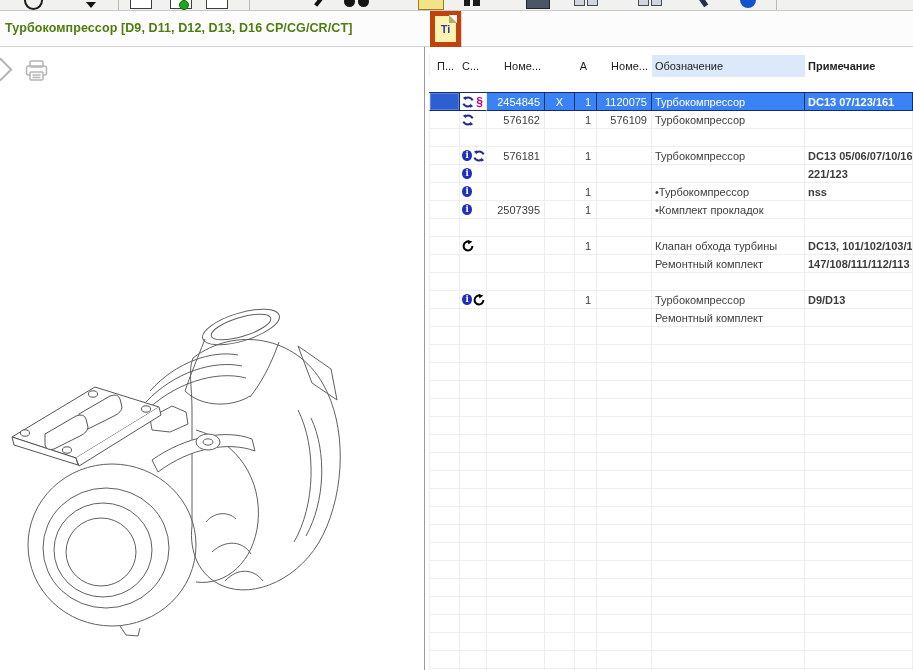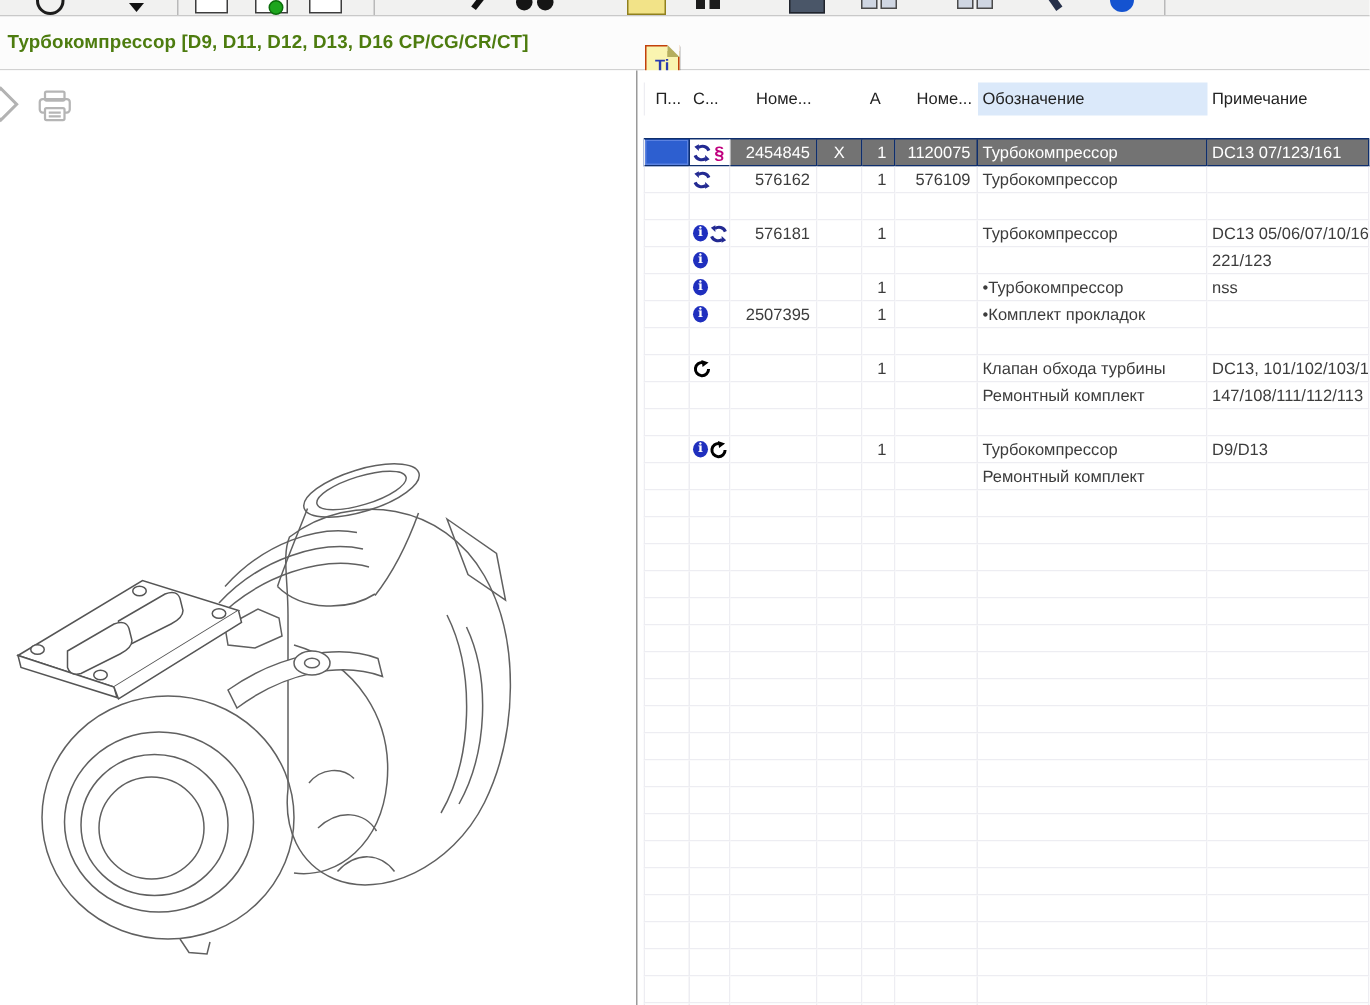--- a/index.html
+++ b/index.html
@@ -29,22 +29,22 @@
   .tb-grid::before,.tb-grid::after,.tb-grid2::before,.tb-grid2::after{content:"";position:absolute;top:0;width:9px;height:9px;border:1px solid #4a4a4a;background:#cfd6e2;}
   .tb-grid::before,.tb-grid2::before{left:0;}
   .tb-grid::after,.tb-grid2::after{left:13px;}
   .tb-wrench{top:-6px;width:5px;height:13px;background:#26304a;transform:rotate(-35deg);}
   .tb-help{top:-8px;width:16px;height:16px;border-radius:50%;background:#1453d0;}
 
   
   .title-bar{position:absolute;left:0;top:11px;width:913px;height:35px;background:#fcfcfc;
     border-bottom:1px solid #d2d2d2;}
   .page-title{position:absolute;left:5px;top:10px;font-size:12.5px;font-weight:bold;color:#4d7c0f;letter-spacing:.1px;}
-  .ti-badge{position:absolute;left:430px;top:19px;width:21px;height:26px;background:#faf4b0;
-    border:1px solid #c2410c;color:#2a3bb0;font-weight:bold;font-size:11px;line-height:26px;
+  .ti-badge{position:absolute;left:430px;top:0;width:21px;height:26px;background:#faf4b0;
+    border:5px solid #c2410c;color:#2a3bb0;font-weight:bold;font-size:11px;line-height:26px;
     text-align:center;box-shadow:1px 1px 0 rgba(0,0,0,.15);}
   .ti-badge::after{content:"";position:absolute;right:-1px;top:-1px;
     border:4px solid;border-color:#fcfcfc #fcfcfc #b5ae5e #b5ae5e;}
 
   
   .content{position:absolute;left:0;top:47px;width:913px;height:623px;background:#fff;}
   .splitter{position:absolute;left:424px;top:0;bottom:0;width:1px;background:#9a9a9a;cursor:col-resize;}
 
   
   .drawing-pane{position:absolute;left:0;top:0;width:424px;height:623px;overflow:hidden;background:#fff;}
@@ -65,25 +65,25 @@
     border-right:1px solid #ededf2;border-bottom:1px solid #ededf2;font-size:11px;color:#3c3c3c;
     white-space:nowrap;overflow:hidden;background:#fff;}
   .cell:first-child,.hcell:first-child{border-left:1px solid #ededf2;}
   .c-pos{width:31px;}
   .c-status{width:27px;padding-left:2px;gap:1px;}
   .c-number{width:58px;justify-content:flex-end;padding-right:4px;}
   .c-x{width:30px;justify-content:center;}
   .c-qty{width:22px;justify-content:flex-end;padding-right:5px;}
   .c-number2{width:55px;justify-content:flex-end;padding-right:4px;}
   .c-designation{width:153px;padding-left:3px;}
-  .c-remark{flex:1 1 auto;min-width:0;padding-left:3px;}
+  .c-remark{flex:1 1 auto;min-width:0;padding-left:3px;font-weight:bold;}
   .hcell.c-remark{flex:1 1 auto;}
 
   .row.selected{box-shadow:0 -1px 0 #0e2e6d;}
-  .row.selected .cell{background:#737373;color:#fff;border-right:1px solid #0e2e6d;border-bottom:1px solid #0e2e6d;}
+  .row.selected .cell{background:#3b82f6;color:#fff;border-right:1px solid #0e2e6d;border-bottom:1px solid #0e2e6d;}
   .row.selected .cell.c-status{background:#fff;border-right:1px solid #ededf2;}
   .row.selected .cell.c-pos{background:#2d5fd0;box-shadow:inset 0 0 0 1px #5b82e0;}
 
   
   .ric{display:inline-flex;align-items:center;justify-content:center;flex:0 0 auto;}
   .ric svg{display:block;}
   .ric-exchange{width:12px;height:12px;}
   .ric-cycle{width:12px;height:12px;}
   .ric-paragraph{color:#c0007e;font-weight:bold;font-size:12px;line-height:12px;width:9px;}
   .ric-info{width:10px;height:11px;border-radius:50%;background:#1f2fbe;color:#fff;

